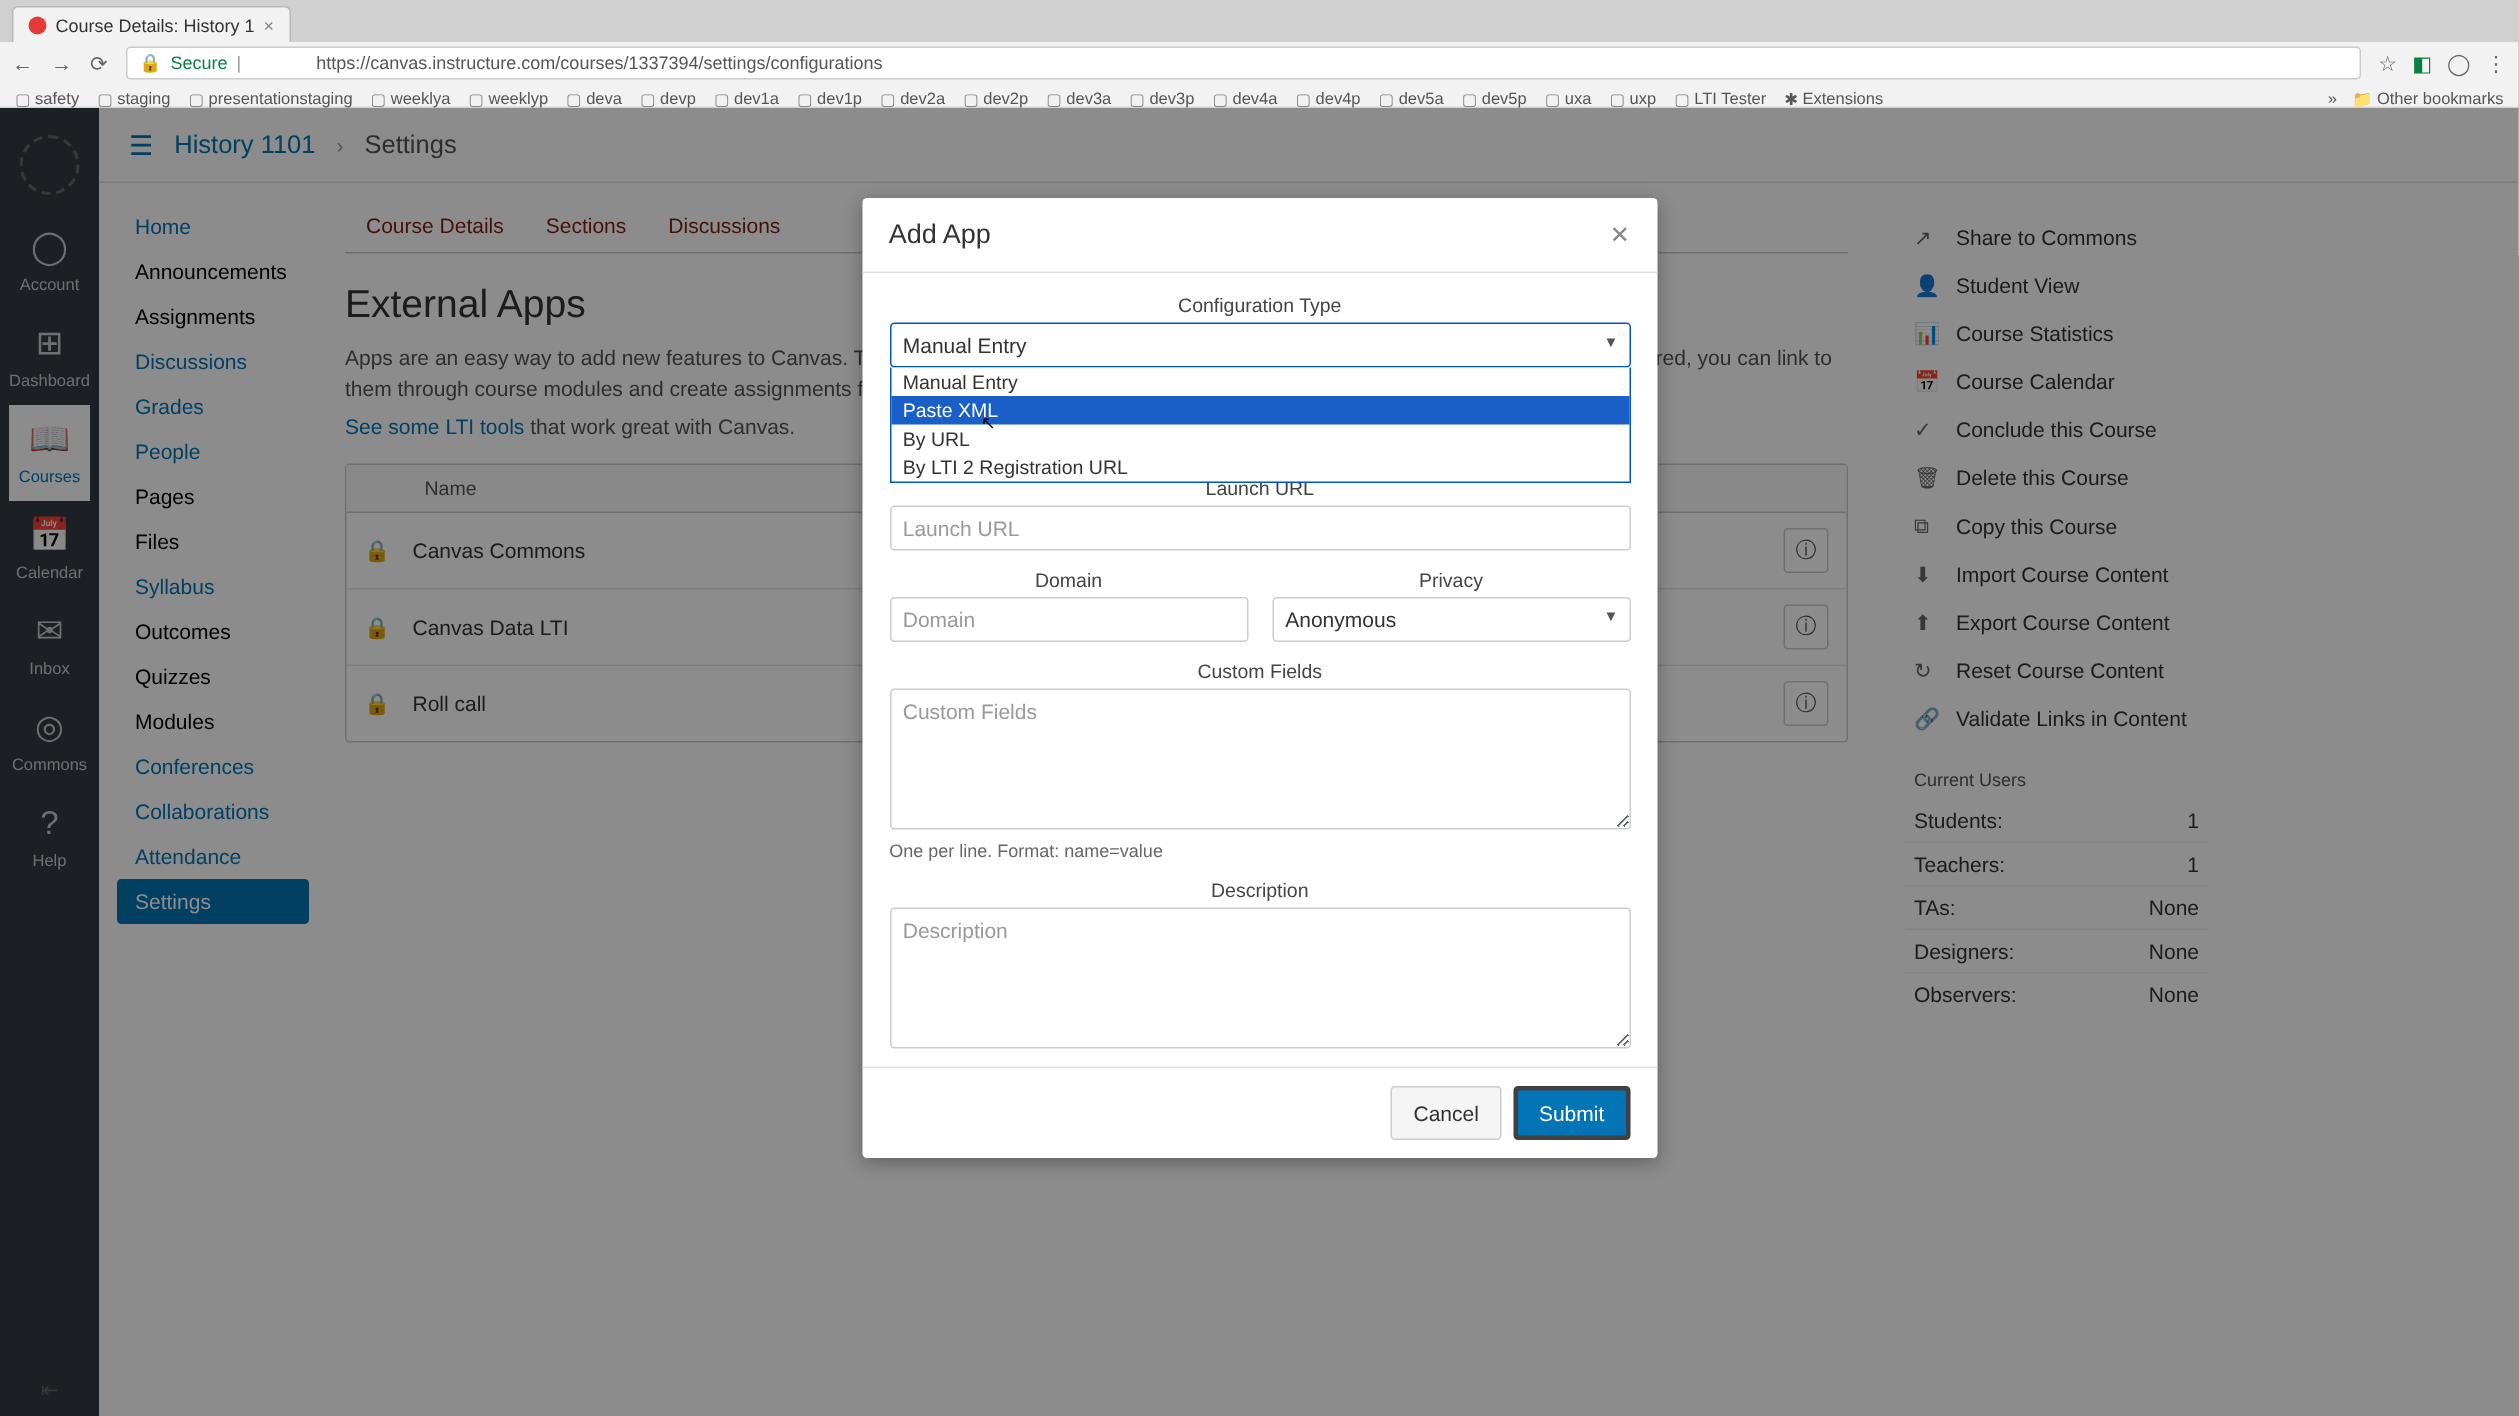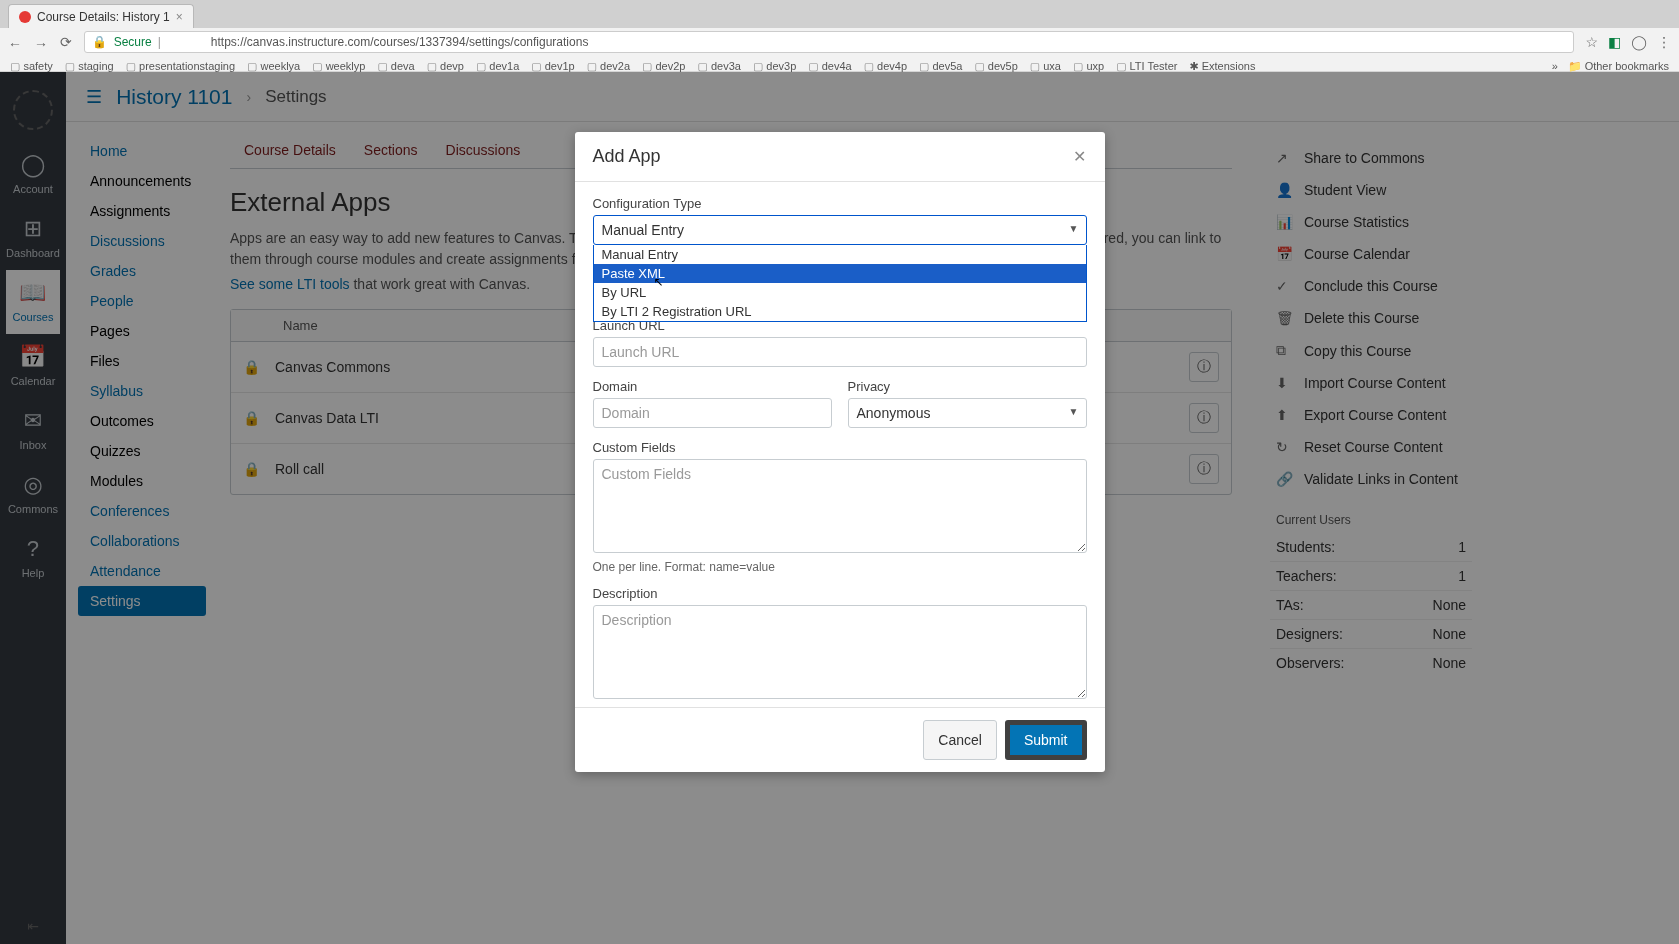--- a/index.html
+++ b/index.html
@@ -33,37 +33,37 @@
 .gn-icon { font-size: 22px; color: #c7cdd1; }
 .gn-item.active .gn-icon { color: #0374b5; }
 .gn-label { font-size: 11px; color: #c7cdd1; }
 .gn-item.active .gn-label { color: #0374b5; }
 .gn-spacer { flex: 1; }
 .gn-collapse { color: #666; padding: 10px 0; }
 
 .main-body { flex: 1; display: flex; flex-direction: column; }
 .crumb-bar { height: 50px; border-bottom: 1px solid #e1e1e1; display: flex; align-items: center; padding: 0 20px; gap: 14px; }
 .ham { color: #0374b5; font-size: 18px; cursor: pointer; }
-.crumb-link { color: #0374b5; font-size: 21px; }
+.crumb-link { color: #0374b5; font-size: 17px; }
 .crumb-sep { color: #999; }
 .crumb-cur { color: #555; font-size: 17px; }
 
 .content-row { flex: 1; display: flex; }
 .course-nav { width: 140px; padding: 14px 0 14px 12px; }
 .cn-item { display: block; padding: 7px 10px; color: #0374b5; font-size: 14px; cursor: pointer; border-left: 2px solid transparent; }
 .cn-item.muted { color: #000000; }
 .cn-item.active { background: #0374b5; color: #fff; border-radius: 3px; }
 
 .center { flex: 1; padding: 10px 24px; max-width: 1050px; }
 .tab-bar { display: flex; border-bottom: 1px solid #c7cdd1; }
 .tab { padding: 10px 14px; color: #7f1d1d; font-size: 14px; cursor: pointer; }
 .ext-header-row { display: flex; justify-content: space-between; align-items: center; margin: 18px 0 10px; }
 .ext-title { font-size: 26px; font-weight: 300; color: #333; }
 .btn-row { display: flex; gap: 8px; }
-.btn-primary { background: #0374b5; color: #fff; border: 5px solid #404040; border-radius: 3px; padding: 7px 14px; font-size: 14px; cursor: pointer; }
+.btn-primary { background: #0374b5; color: #fff; border: 3px solid #404040; border-radius: 3px; padding: 7px 14px; font-size: 14px; cursor: pointer; }
 .btn-default { background: #f5f5f5; border: 1px solid #c7cdd1; border-radius: 3px; padding: 7px 14px; font-size: 14px; cursor: pointer; color: #333; }
 .help-text { color: #555; line-height: 1.5; margin-bottom: 4px; }
 .help-link { color: #0374b5; }
 .table { width: 100%; border: 1px solid #c7cdd1; border-radius: 3px; margin-top: 14px; }
 .th-row { display: flex; border-bottom: 1px solid #c7cdd1; background: #fafafa; }
 .th { padding: 8px 12px; font-size: 13px; color: #555; flex: 1; }
 .tr { display: flex; align-items: center; border-bottom: 1px solid #e6e6e6; padding: 10px 12px; gap: 12px; }
 .tr:last-child { border-bottom: none; }
 .lock-cell { color: #8b969e; width: 20px; }
 .name-cell { flex: 1; color: #333; }
@@ -77,21 +77,21 @@
 .cu-row:last-child { border-bottom: none; }
 
 
 .overlay { position: absolute; top: 0; left: 0; right: 0; bottom: 0; background: rgba(0,0,0,0.45); display: flex; justify-content: center; padding-top: 60px; }
 .modal { width: 530px; background: #fff; border-radius: 3px; box-shadow: 0 3px 12px rgba(0,0,0,0.3); display: flex; flex-direction: column; max-height: 640px; }
 .modal-hd { padding: 14px 18px; border-bottom: 1px solid #e1e1e1; display: flex; justify-content: space-between; align-items: center; }
 .modal-title { font-size: 18px; font-weight: normal; color: #333; }
 .close-x { color: #888; font-size: 16px; cursor: pointer; }
 .modal-body { padding: 14px 18px; overflow-y: auto; flex: 1; }
 .modal-ft { padding: 12px 18px; border-top: 1px solid #e1e1e1; display: flex; justify-content: flex-end; gap: 8px; }
-.form-label { font-size: 13px; color: #444; margin-bottom: 4px; display: block; }
+.form-label { font-size: 13px; color: #444; margin-bottom: 4px; display: block; text-align: center; }
 .form-group { margin-bottom: 12px; position: relative; }
 .form-row { display: flex; gap: 16px; }
 .form-row .form-group { flex: 1; }
 .sel, .inp, .ta { width: 100%; border: 1px solid #c7cdd1; border-radius: 3px; padding: 6px 8px; font-size: 14px; color: #333; background: #fff; font-family: inherit; }
 .sel { appearance: none; padding-right: 24px; }
 .sel-wrap { position: relative; }
 .sel-caret { position: absolute; right: 8px; top: 8px; font-size: 10px; color: #555; pointer-events: none; }
 .ta { resize: vertical; }
 .hint { font-size: 12px; color: #666; margin-top: 4px; }
 .dropdown-open { position: absolute; top: 100%; left: 0; right: 0; background: #fff; border: 1px solid #0055cc; border-top: none; z-index: 10; }

